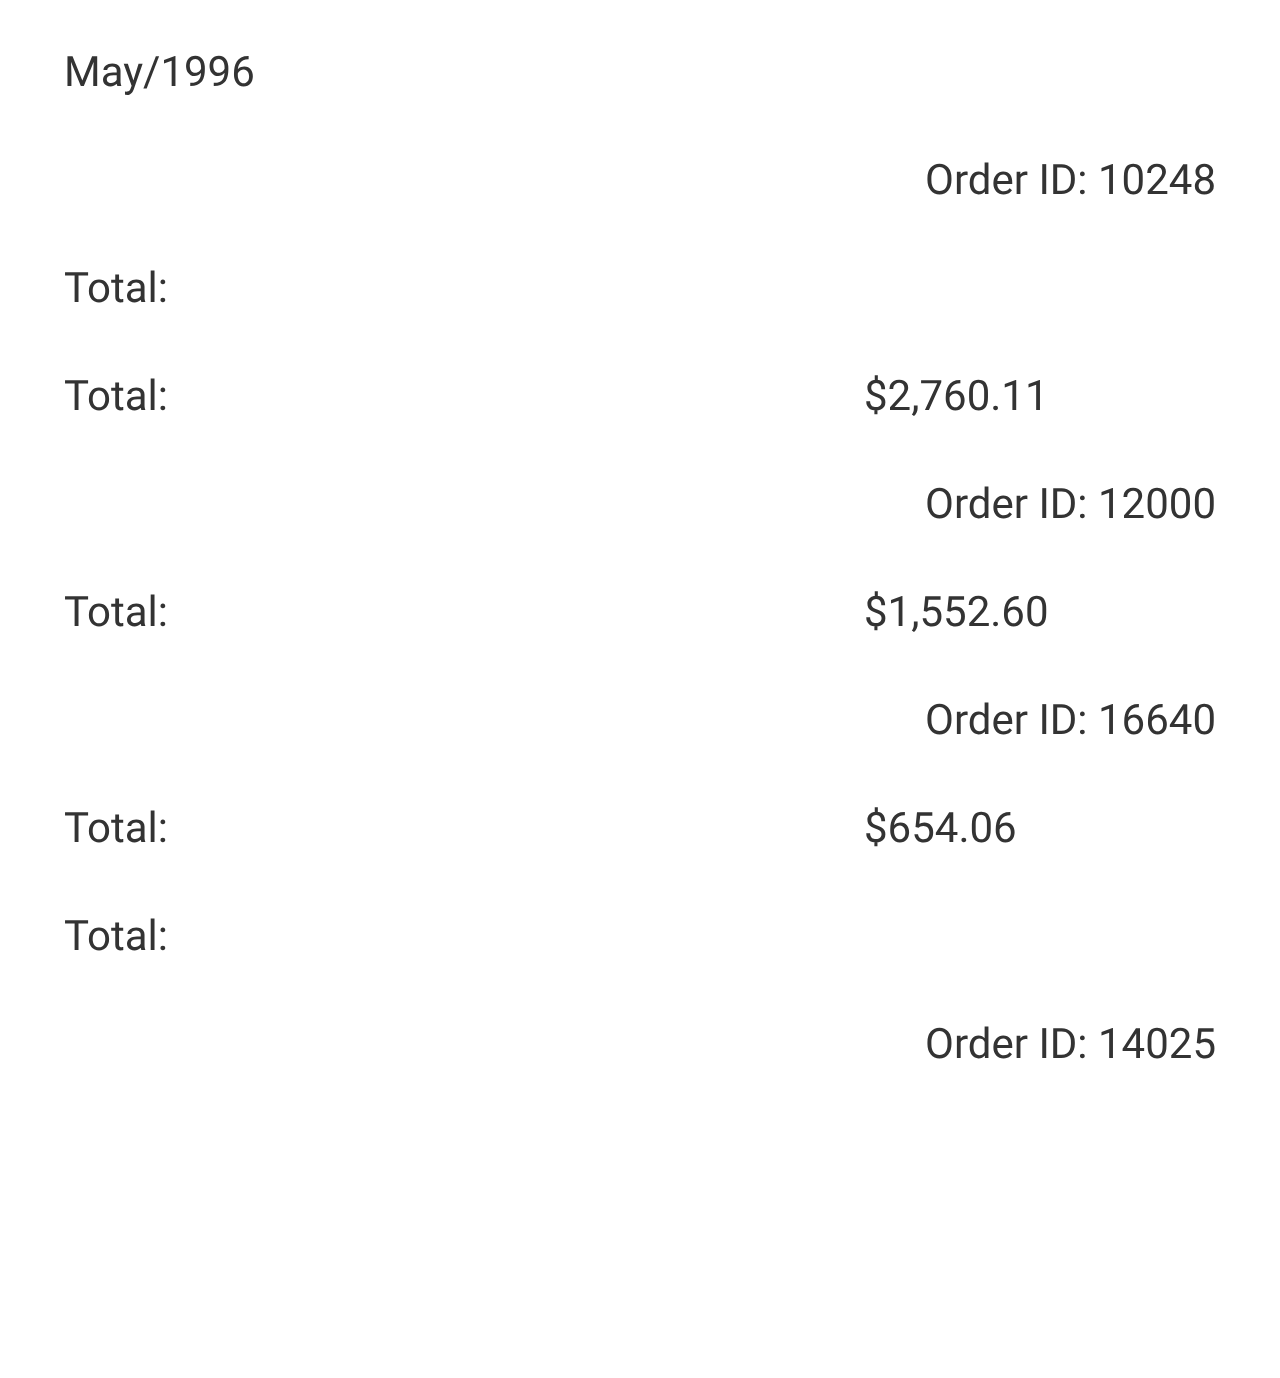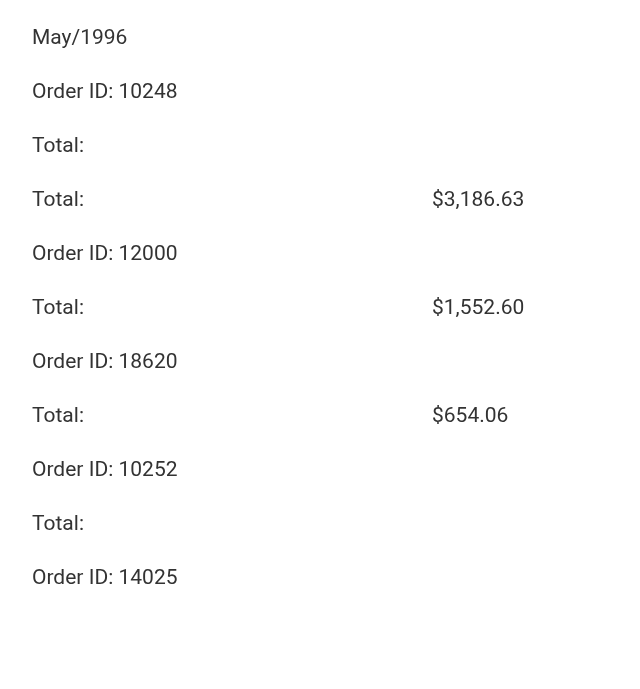--- a/index.html
+++ b/index.html
@@ -18,20 +18,21 @@
     .header-date {
       margin-bottom: 30px;
       font-weight: 400;
     }
     .order-block {
       margin-bottom: 0;
     }
     .order-id-row {
       margin-bottom: 30px;
       font-weight: 400;
+      text-align: right;
     }
     .total-row {
       display: flex;
       margin-bottom: 30px;
       font-weight: 400;
     }
     .total-label {
       width: 400px;
     }
     .total-value {
@@ -52,48 +53,45 @@
     <span class="order-id-label">Order ID: </span><span class="order-id-value">10248</span>
   </div>
   <div class="total-row">
     <span class="total-label">Total:</span>
   </div>
 </div>
 
 <div class="order-block">
   <div class="total-row">
     <span class="total-label">Total:</span>
-    <span class="total-value">$3,186.63</span>
+    <span class="total-value">$2,760.11</span>
   </div>
 </div>
 
 <div class="order-block">
   <div class="order-id-row">
     <span class="order-id-label">Order ID: </span><span class="order-id-value">12000</span>
   </div>
   <div class="total-row">
     <span class="total-label">Total:</span>
     <span class="total-value">$1,552.60</span>
   </div>
 </div>
 
 <div class="order-block">
   <div class="order-id-row">
-    <span class="order-id-label">Order ID: </span><span class="order-id-value">18620</span>
+    <span class="order-id-label">Order ID: </span><span class="order-id-value">16640</span>
   </div>
   <div class="total-row">
     <span class="total-label">Total:</span>
     <span class="total-value">$654.06</span>
   </div>
 </div>
 
 <div class="order-block">
-  <div class="order-id-row">
-    <span class="order-id-label">Order ID: </span><span class="order-id-value">10252</span>
-  </div>
   <div class="total-row">
     <span class="total-label">Total:</span>
   </div>
 </div>
 
 <div class="order-block">
   <div class="order-id-row" style="margin-bottom:0;">
     <span class="order-id-label">Order ID: </span><span class="order-id-value">14025</span>
   </div>
 </div>

